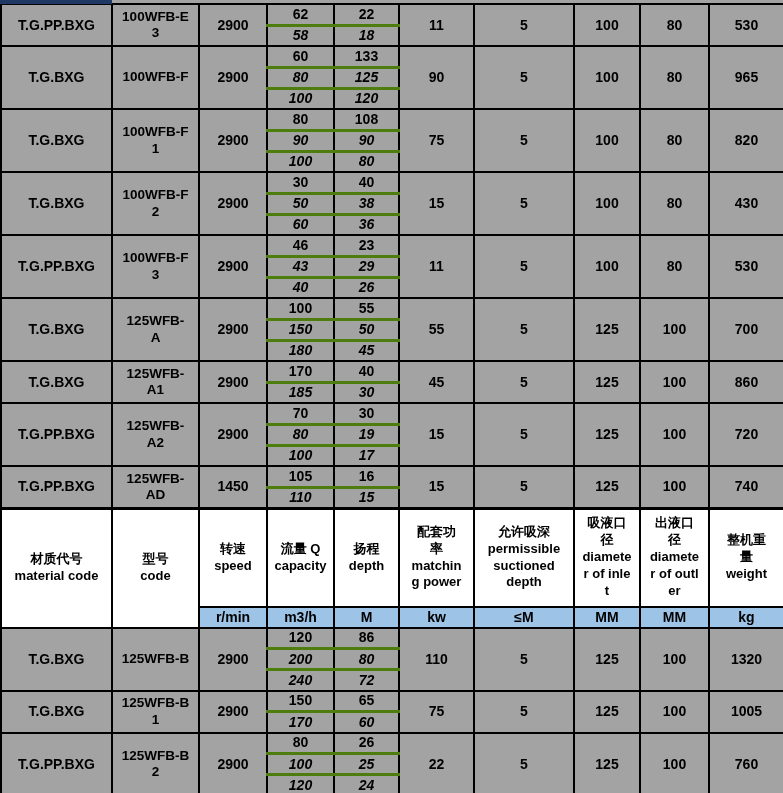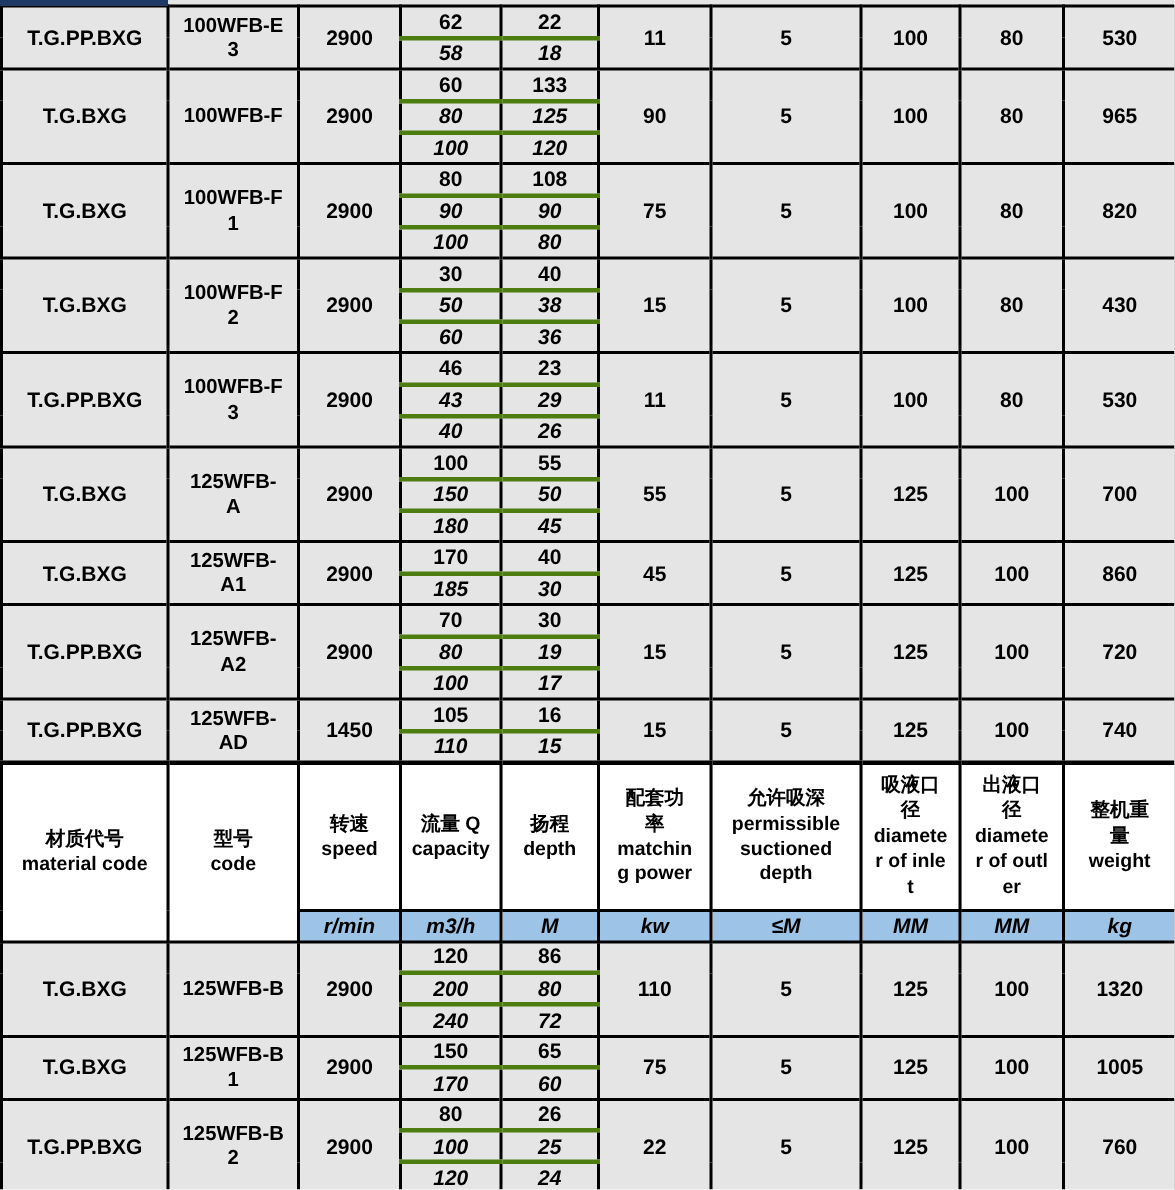--- a/index.html
+++ b/index.html
@@ -3,21 +3,21 @@
 <meta charset="utf-8">
 <style>
   html,body { margin:0; padding:0; background:#ffffff; }
   .sheet {
     position:relative;
     width:783px; height:793px;
     overflow:hidden;
     font-family:"Liberation Sans","DejaVu Sans",sans-serif;
     font-weight:bold;
     color:#000;
-    background:#e5e5e5;
+    background:#a3a3a3;
   }
   .top-strip {
     position:absolute; top:0; left:0;
     width:112px; height:4px;
     background:#1F3864;
     z-index:2;
   }
   table.spec {
     position:absolute; top:3px; left:0;
     width:783px;
@@ -34,21 +34,21 @@
     white-space:pre-line;
     overflow:hidden;
   }
   td { font-size:14px; line-height:1.2; font-weight:bold; }
   th { font-size:13px; line-height:1.3; font-weight:bold; }
   tr { height:21px; }
   tr.group-start td { border-top:2px solid #000; }
   tr.sub-row td { border-top:3px solid #4d7c0f;font-style:italic; }
   tr.header-main th { height:96px; border-top:3px solid #000; border-bottom:2px solid #000; background:#fff; }
   tr.unit-row { height:21px; }
-  tr.unit-row td { border-top:2px solid #000; border-bottom:2px solid #000;font-style:italic; }
+  tr.unit-row td { border-top:2px solid #000; border-bottom:2px solid #000; }
   td.model { font-size:13.5px; }
 </style>
 <style>.top-strip{background:#1F3864;}tr.unit-row td{background:#9DC3E6;}</style></head>
 <body>
 
 <div class="sheet">
   <div class="top-strip"></div>
   <table class="spec">
     <colgroup>
       <col style="width:111px">

